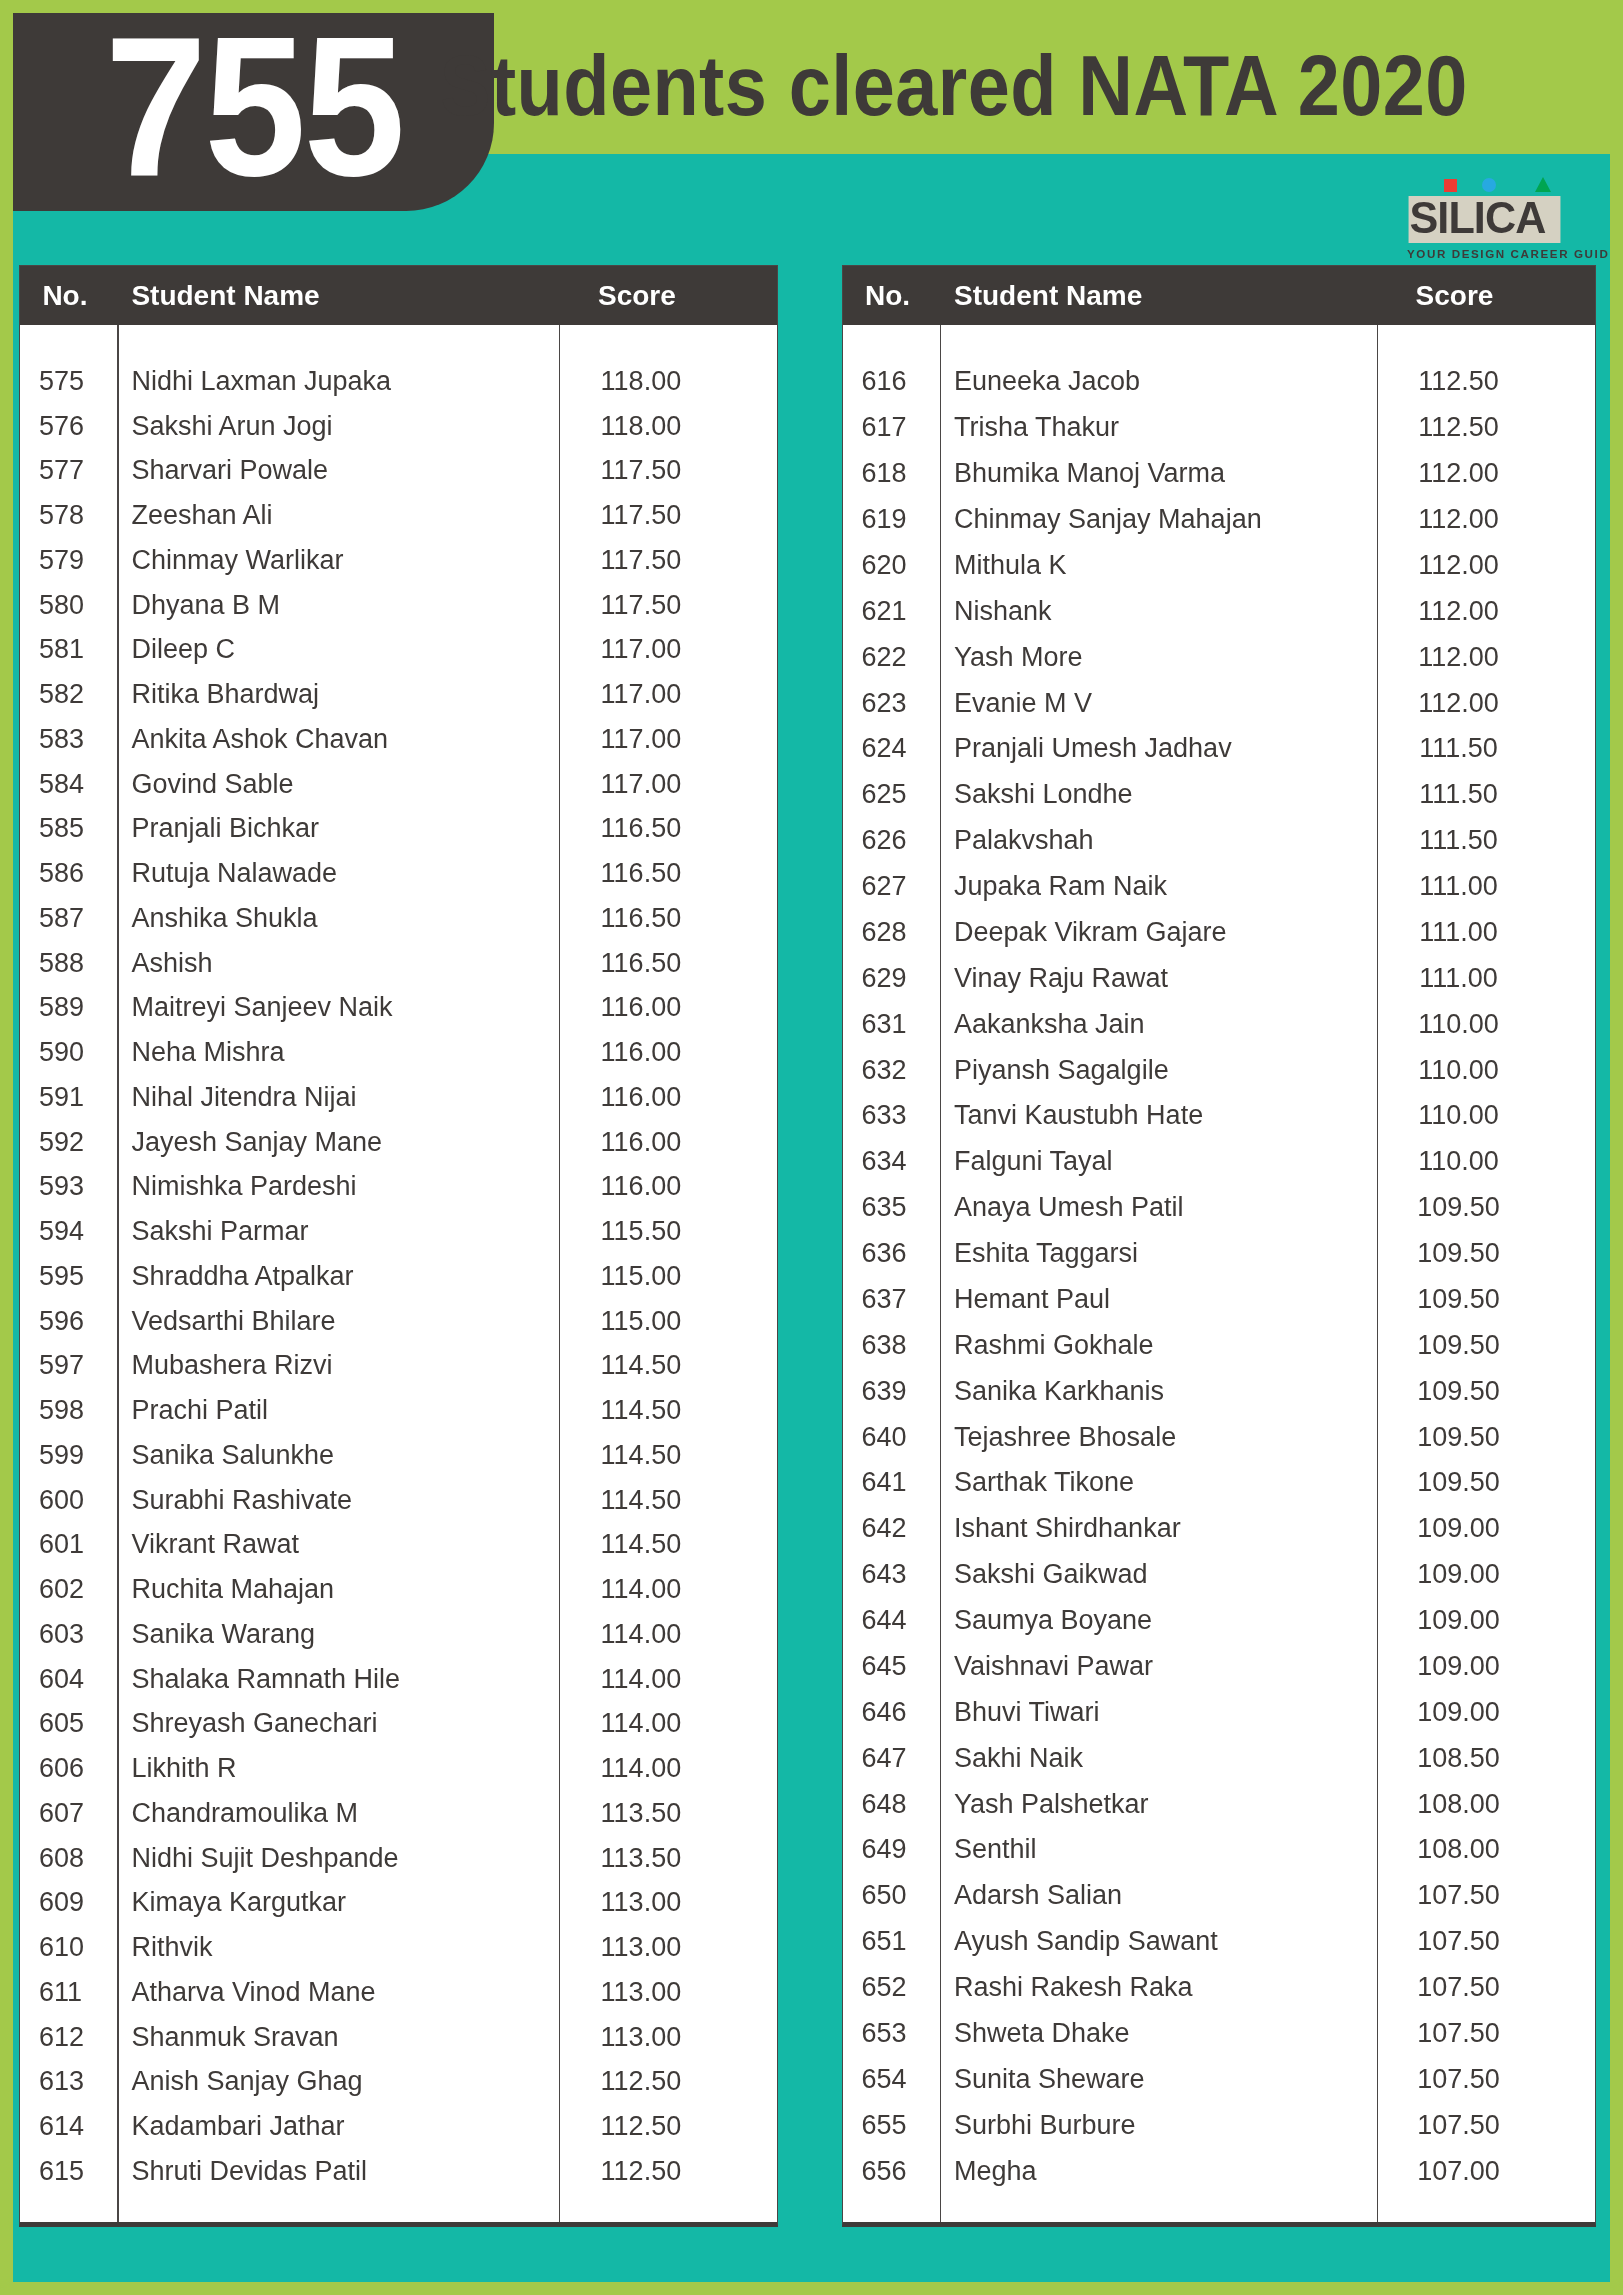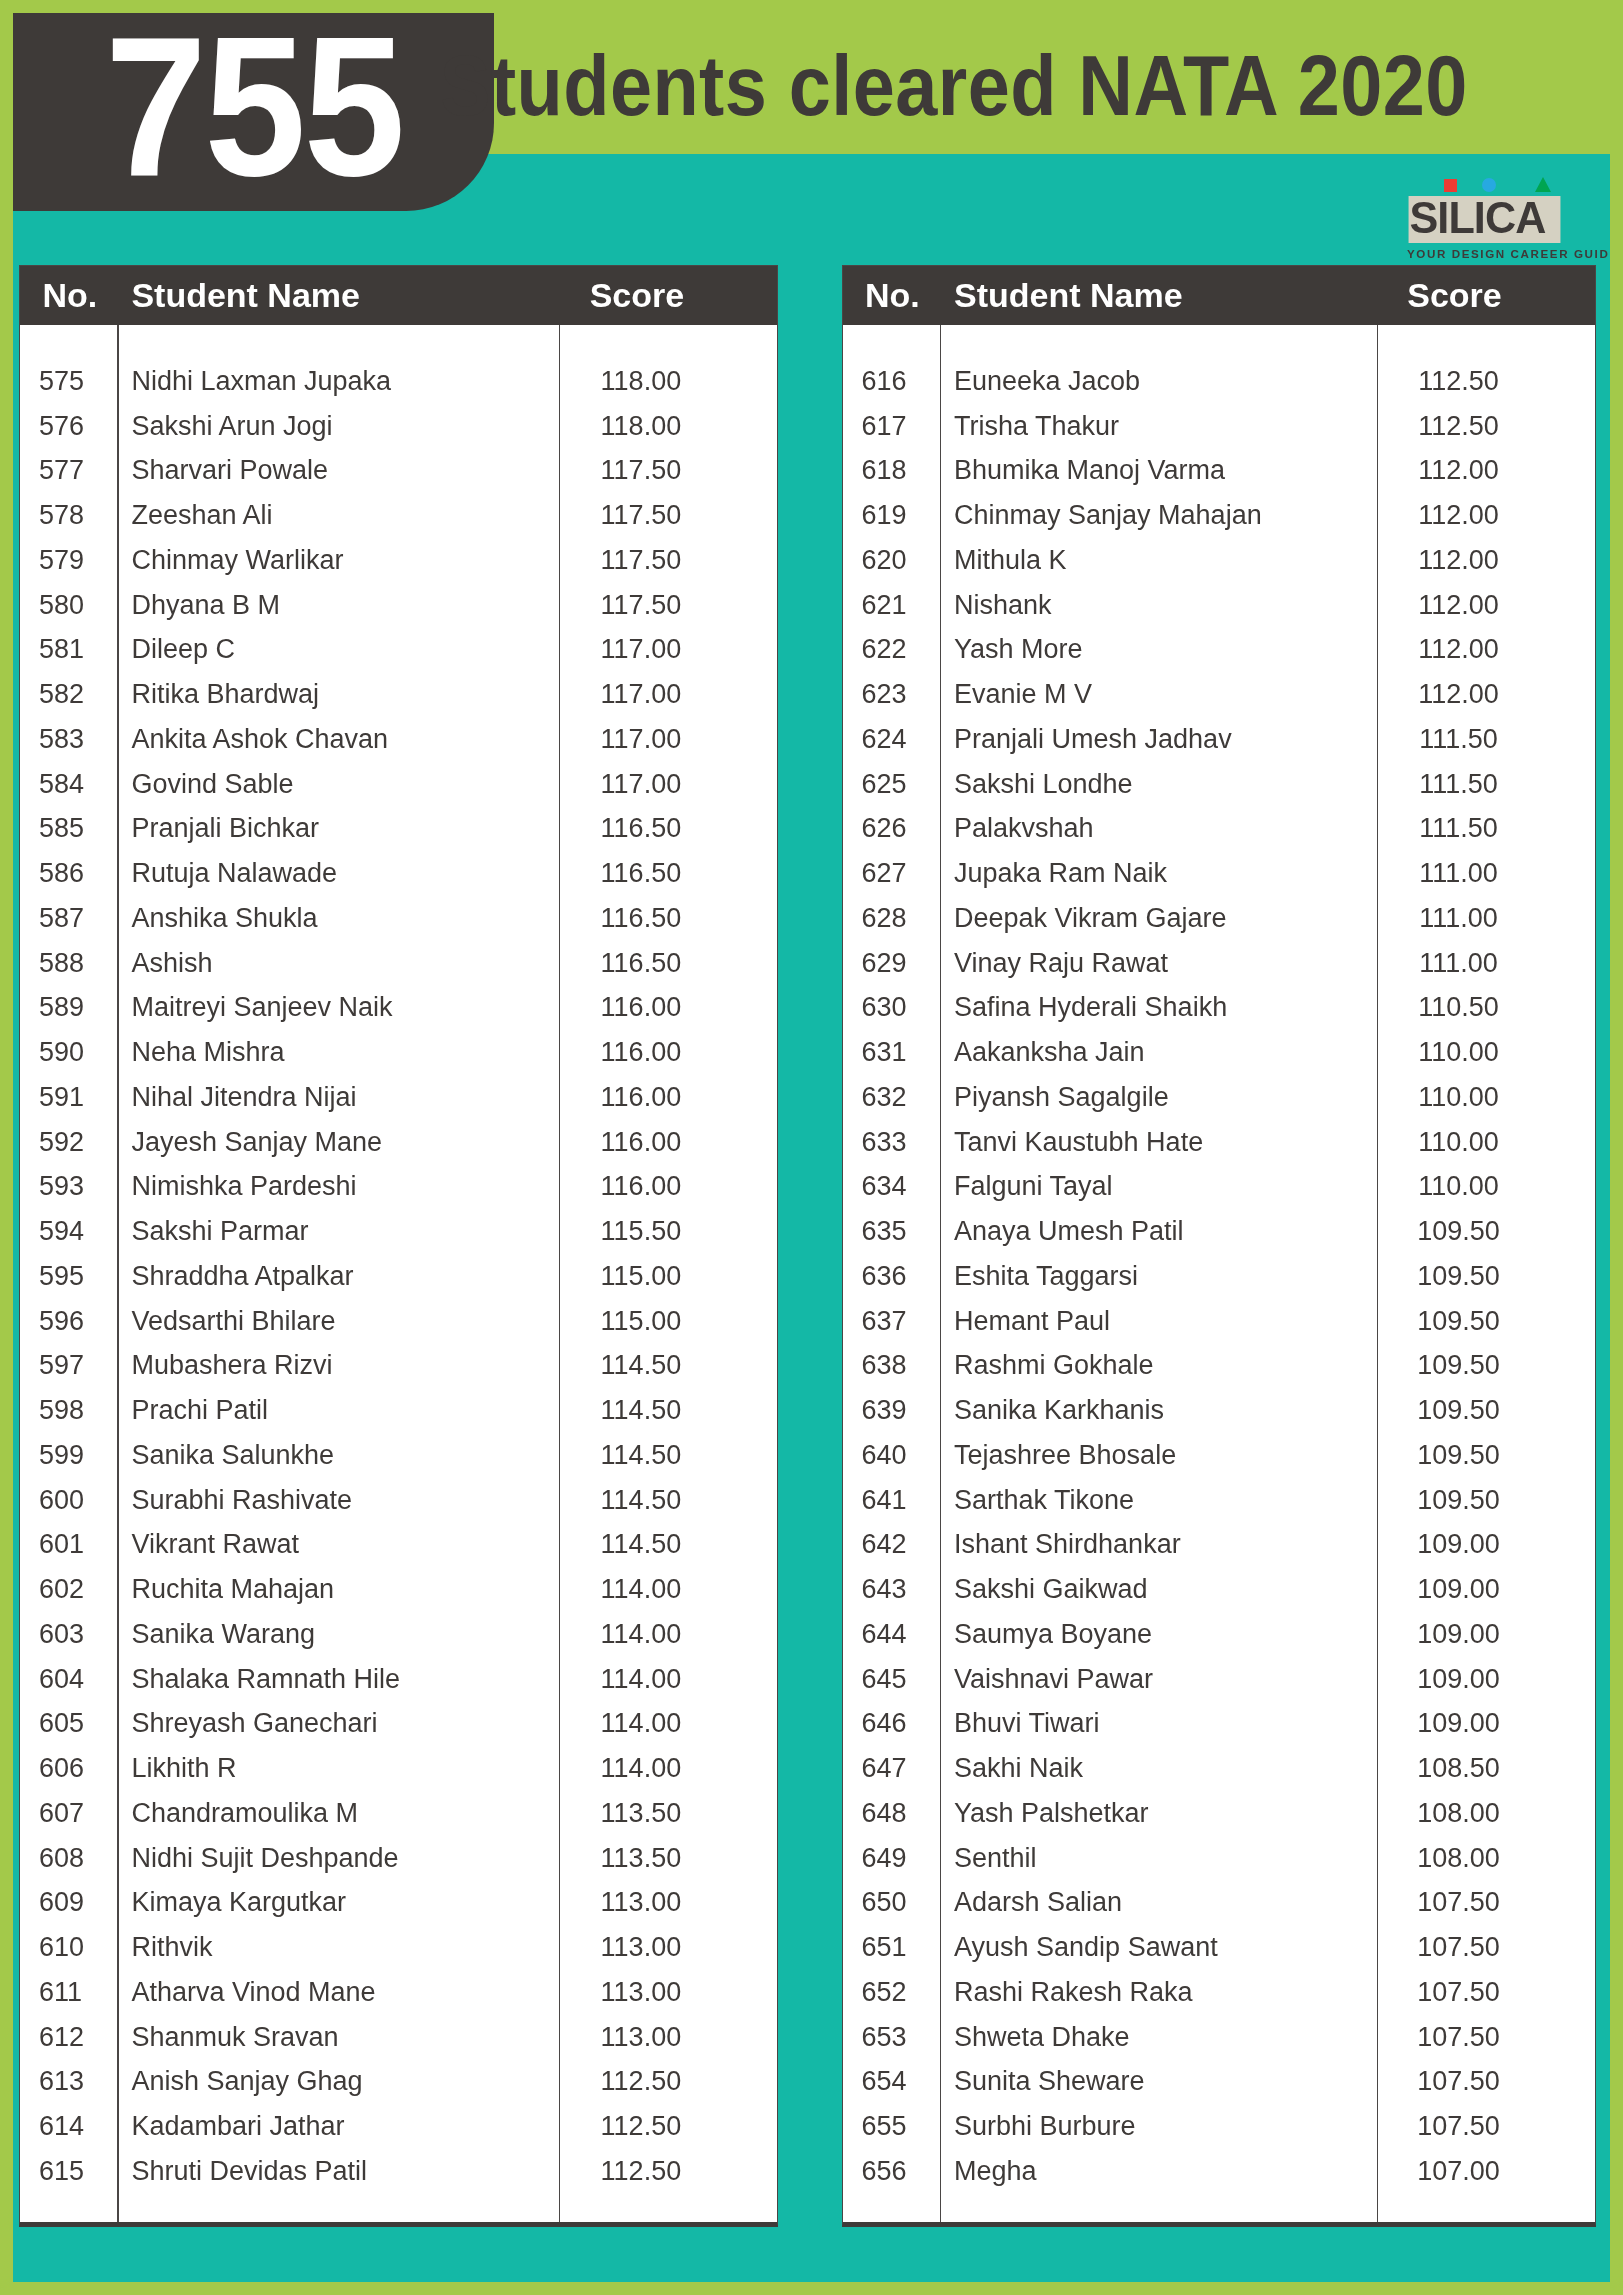--- a/index.html
+++ b/index.html
@@ -105,21 +105,21 @@
     z-index:5;
     display:flex;flex-direction:column;
   }
   .t-left{left:19.4px;width:759px;}
   .t-right{left:842px;width:754px;}
   .thead{
     height:59px;flex:none;
     background:var(--dark);
     color:#fff;
     display:flex;align-items:center;
-    font-weight:700;font-size:34px;
+    font-weight:700;font-size:28px;
   }
   .th.no{width:97px;padding-left:22px;}
   .th.name{flex:1;padding-left:14px;}
   .th.score{width:217px;text-align:center;padding-right:64px;}
   .tbody{
     flex:1;
     display:flex;flex-direction:column;
     padding:34px 0 28px 0;
     position:relative;
   }
@@ -446,25 +446,20 @@
           <div class="c no">628</div>
           <div class="c name">Deepak Vikram Gajare</div>
           <div class="c score">111.00</div>
         </div>
         <div class="row">
           <div class="c no">629</div>
           <div class="c name">Vinay Raju Rawat</div>
           <div class="c score">111.00</div>
         </div>
         <div class="row">
-          <div class="c no">630</div>
-          <div class="c name">Safina Hyderali Shaikh</div>
-          <div class="c score">110.50</div>
-        </div>
-        <div class="row">
           <div class="c no">631</div>
           <div class="c name">Aakanksha Jain</div>
           <div class="c score">110.00</div>
         </div>
         <div class="row">
           <div class="c no">632</div>
           <div class="c name">Piyansh Sagalgile</div>
           <div class="c score">110.00</div>
         </div>
         <div class="row">

